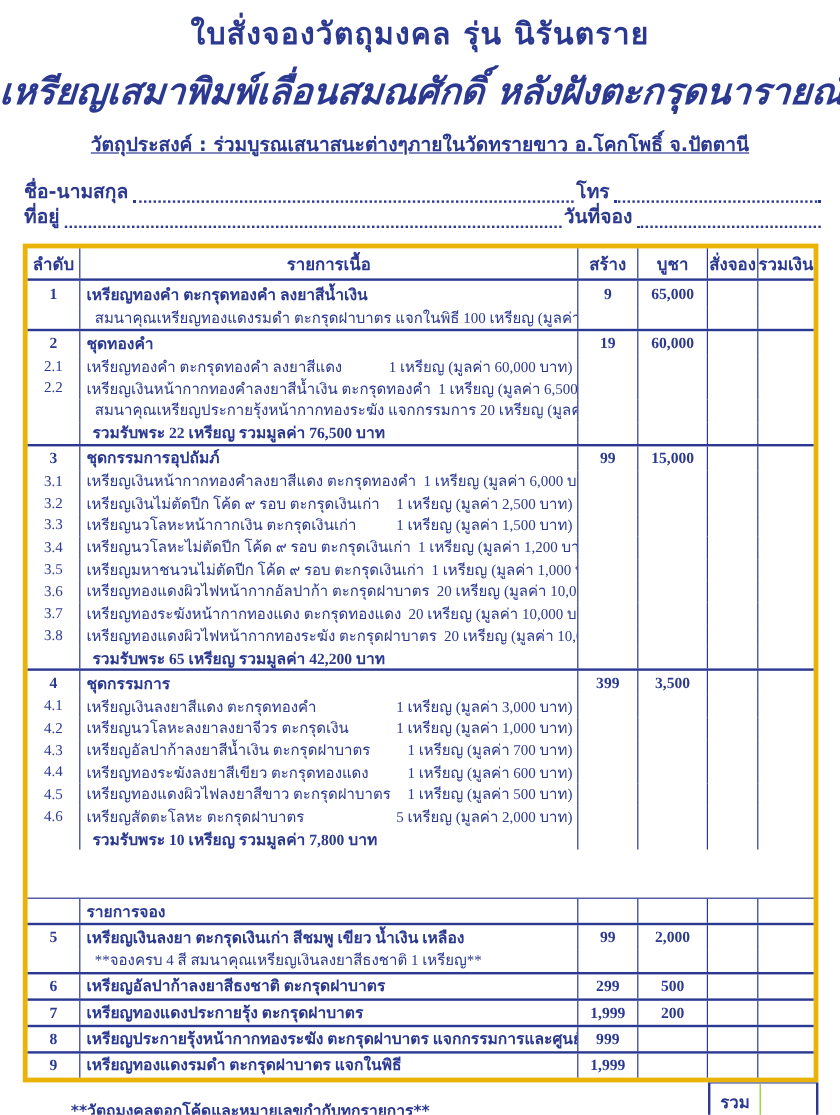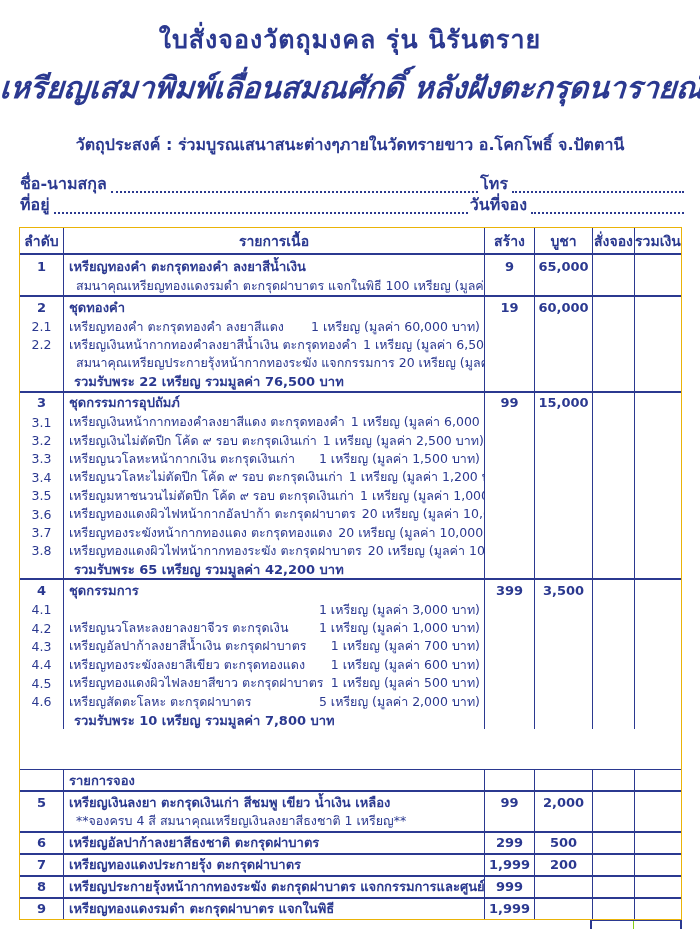--- a/index.html
+++ b/index.html
@@ -3,39 +3,40 @@
 <meta charset="utf-8">
 <style>
   html,body{margin:0;padding:0;}
   body{
     width:700px;height:929px;background:#ffffff;
     font-family:"DejaVu Sans",sans-serif;
     color:#2b3990;overflow:hidden;position:relative;
   }
   .hdr{ text-align:center; }
   .title{
-    padding-top:19px;font-size:25px;font-weight:bold;letter-spacing:1px;
+    padding-top:8px;font-size:25px;font-weight:bold;letter-spacing:1px;
     white-space:nowrap;
   }
   .subtitle{
     margin-top:5px;font-size:30px;font-weight:bold;font-style:italic;
     font-family:"DejaVu Serif",serif;white-space:nowrap;transform:skewX(-4deg);
   }
-  .purpose{ margin-top:21px;font-size:16px;font-weight:bold;white-space:nowrap; }
+  .purpose{ margin-top:8px;font-size:16px;font-weight:bold;white-space:nowrap;text-decoration:underline; }
 
   .formlines{ margin:18px 14px 0 20px; font-size:16px; font-weight:bold;}
   .fline{ display:flex;align-items:flex-end;height:21px; }
   .fl-label{ white-space:nowrap;padding-right:2px; }
   .dots{ flex:1 1 auto;border-bottom:2px dotted #2b3990;margin:0 2px 3px 2px;height:1px; }
   .dots.fixed1{ flex:0 0 172px; }
   .dots.fixed2{ flex:0 0 153px; }
 
   .tbl{
     margin:10px 18px 0 19px;width:663px;box-sizing:border-box;
-    border:1px solid #eab308;
+    border:4px solid #eab308;
+    font-family:Liberation Serif, serif;
   }
   .row{ display:grid;grid-template-columns:44px 1fr 50px 58px 42px 46px;
         box-sizing:border-box; }
   .cell{
     box-sizing:border-box;border-right:1px solid #2b3990;
     display:flex;align-items:center;overflow:hidden;white-space:nowrap;
     font-size:13px;
   }
   .cell:last-child{ border-right:none; }
   .c-no{ justify-content:center; }
@@ -290,20 +291,21 @@
           <span>ชุดกรรมการ</span>
         </div>
         <div class="cell c-num">399</div>
         <div class="cell c-num">3,500</div>
         <div class="cell c-num"></div>
         <div class="cell c-num"></div>
       </div>
       <div class="row r-sub">
         <div class="cell c-no">4.1</div>
         <div class="cell c-desc">
+          <span>เหรียญเงินลงยาสีแดง ตะกรุดทองคำ</span>
           <span class="qty">1 เหรียญ (มูลค่า 3,000 บาท)</span>
         </div>
         <div class="cell c-num"></div>
         <div class="cell c-num"></div>
         <div class="cell c-num"></div>
         <div class="cell c-num"></div>
       </div>
       <div class="row r-sub">
         <div class="cell c-no">4.2</div>
         <div class="cell c-desc">

